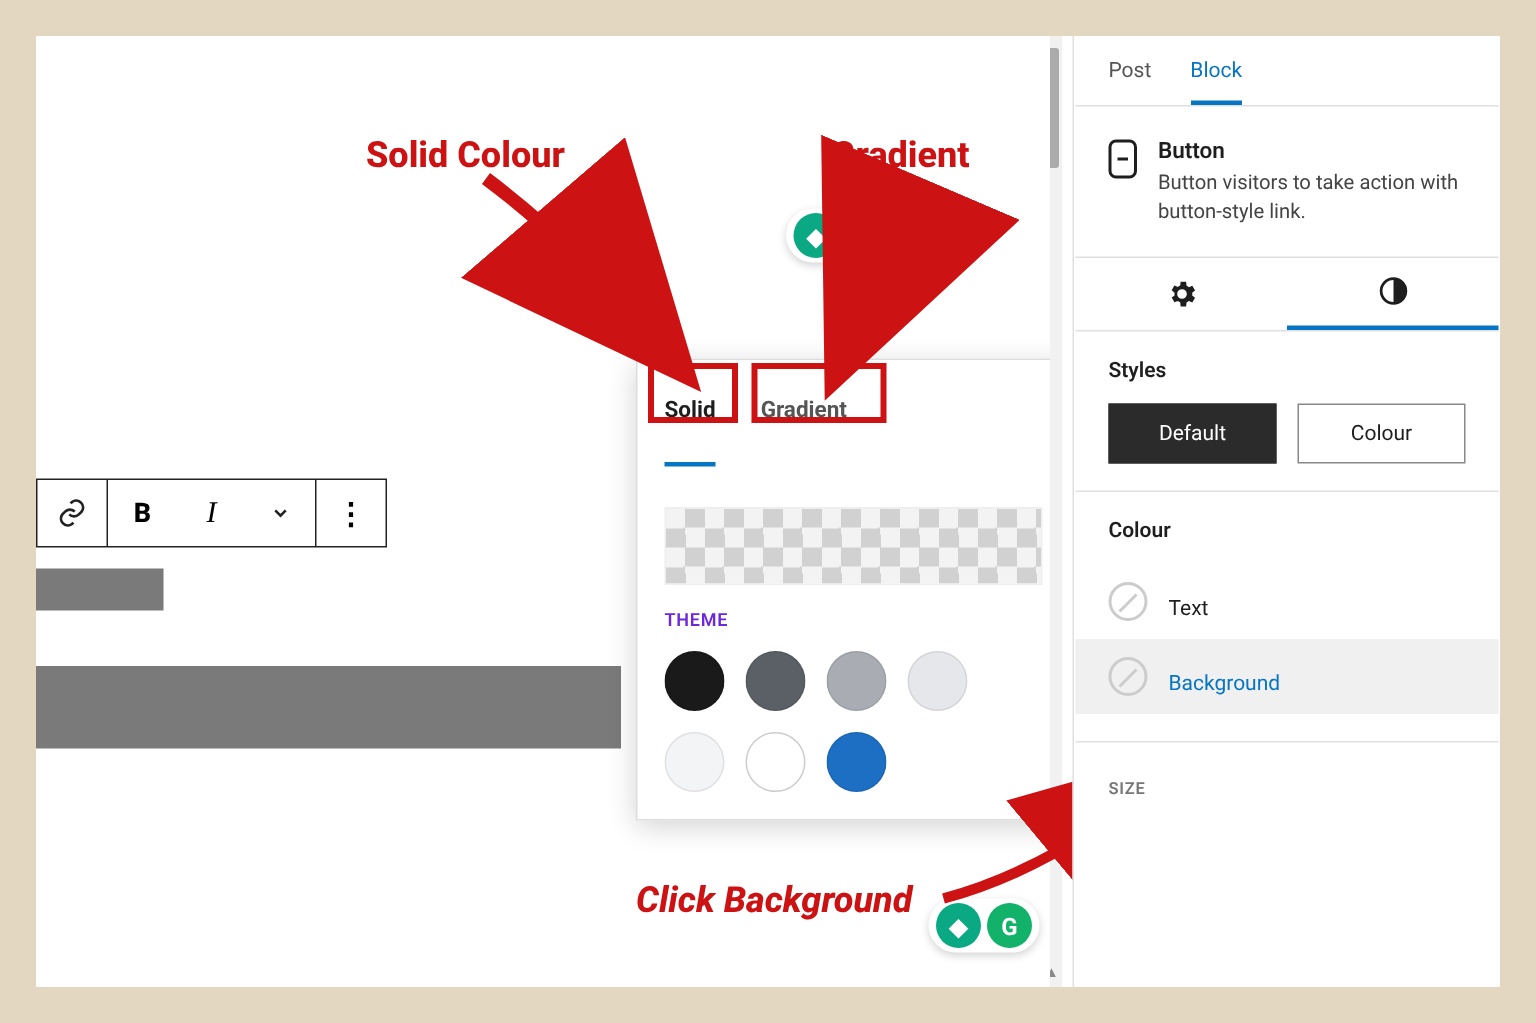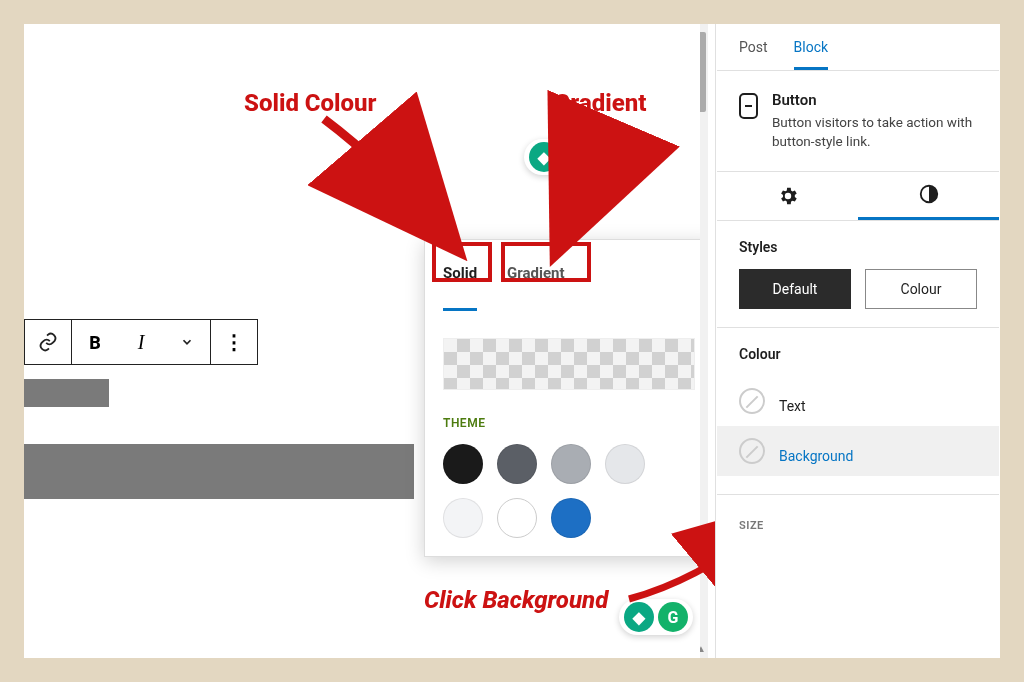--- a/index.html
+++ b/index.html
@@ -21,21 +21,21 @@
   .bar2 { position:absolute; left:0; top:420px; width:390px; height:55px; background:#7a7a7a; color:#fff; display:flex; align-items:center; font-size:18px; }
   .bar3 { position:absolute; left:0; top:508px; width:580px; height:55px; background:#7a7a7a; color:#fff; display:flex; align-items:center; padding-left:50px; font-size:20px; }
 
   
   .color-popover { position:absolute; left:400px; top:215px; width:290px; background:#fff; border:1px solid #ddd; box-shadow:0 4px 18px rgba(0,0,0,.18); padding:18px; }
   .cp-tabs { display:flex; gap:30px; border-bottom:1px solid transparent; }
   .cp-tab { font-size:15px; color:#555; padding:6px 0 26px; cursor:pointer;font-weight:bold; }
   .cp-tab.active { color:#1e1e1e; border-bottom:3px solid #0675c4; }
   .cp-swatch-preview { margin-top:26px; height:52px; width:100%; background:
      repeating-conic-gradient(#d1d1d1 0 25%, #f3f3f3 0 50%) 0 0/26px 26px; border:1px solid #eee; }
-  .cp-section-label { margin-top:26px; font-size:12px; letter-spacing:.5px; color:#4d7c0f; font-weight:600; }
+  .cp-section-label { margin-top:16px; font-size:12px; letter-spacing:.5px; color:#6d28d9; font-weight:600; }
   .cp-swatches { margin-top:14px; display:flex; flex-wrap:wrap; gap:14px; }
   .cp-color { width:40px; height:40px; border-radius:50%; border:1px solid rgba(0,0,0,.08); }
   .cp-color.hollow { border:1px solid #ccc; background:#fff; }
 
   
   .ann-box { position:absolute; border:4px solid #cc1212; }
   .ann-label { position:absolute; color:#cc1212; font-weight:800; font-size:24px; }
   .arrow-svg { position:absolute; overflow:visible; pointer-events:none; }
 
   

